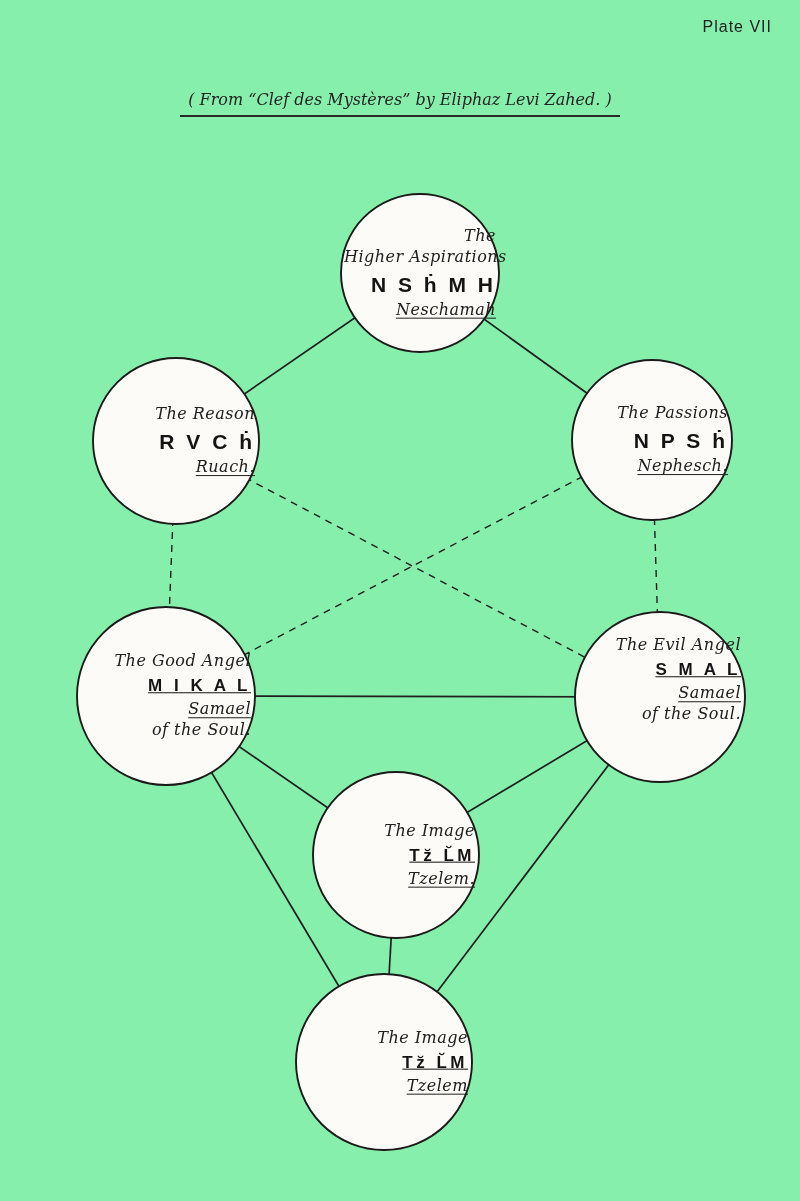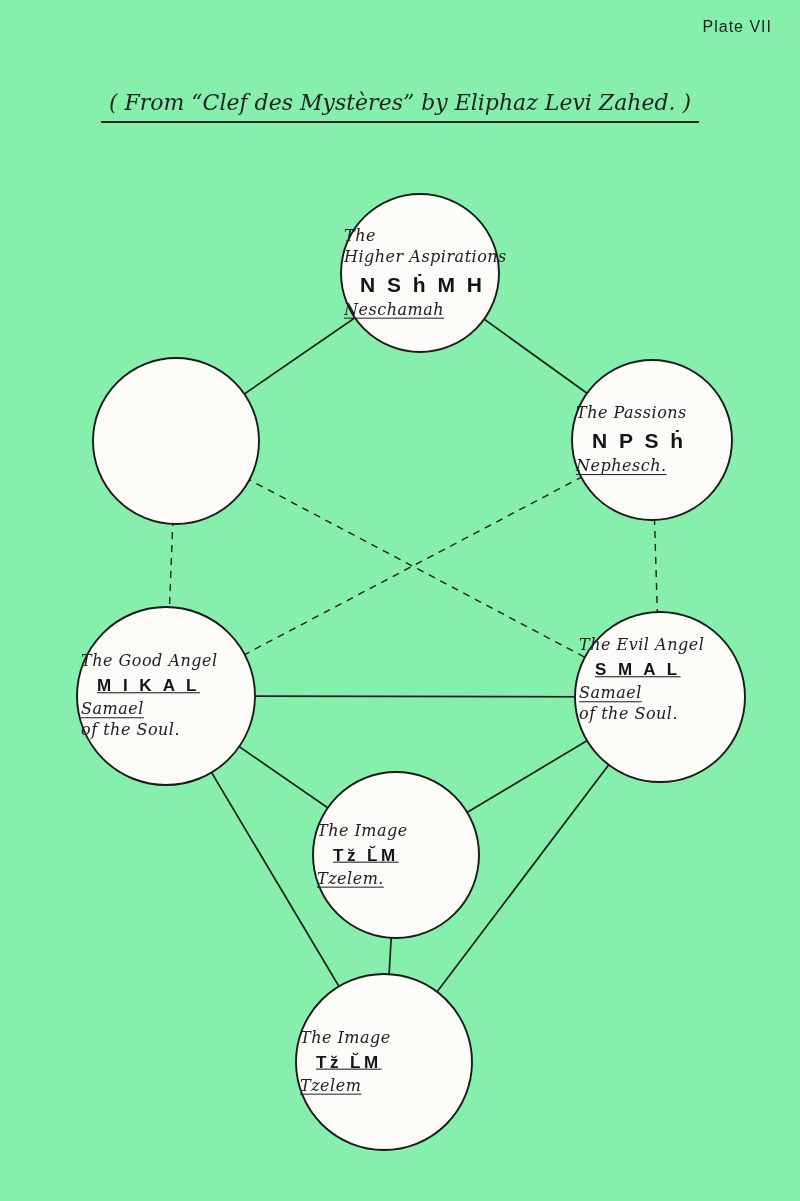--- a/index.html
+++ b/index.html
@@ -45,38 +45,38 @@
     position: absolute;
     top: 90px;
     left: 0;
     right: 0;
     text-align: center;
   }
   .subtitle {
     display: inline-block;
     font-family: "DejaVu Serif", serif;
     font-style: italic;
-    font-size: 22px;
+    font-size: 16px;
     color: #242424;
     padding: 0 8px 6px 8px;
     border-bottom: 2px solid #2a2a2a;
     white-space: nowrap;
   }
   svg.diagram {
     position: absolute;
     top: 0;
     left: 0;
   }
   .edge { stroke: #1f1f1f; stroke-width: 1.7; }
   .edge.dashed { stroke-dasharray: 7 6; stroke-width: 1.4; }
   .circle { fill: #fcfbf7; stroke: #1b1b1b; stroke-width: 1.9; }
   .node {
     position: absolute;
     transform: translate(-50%, -50%);
-    text-align: left;
+    text-align: right;
     line-height: 1.3;
   }
   .script {
     font-family: "DejaVu Serif", serif;
     font-style: italic;
     font-size: 16px;
     color: #202020;
     letter-spacing: 0.5px;
     white-space: nowrap;
   }
@@ -133,20 +133,25 @@
     <circle class="circle" cx="384" cy="1062" r="88"></circle>
   </svg>
 
   <div class="node" style="left:420px; top:273px; width:152px;">
     <div class="script">The</div>
     <div class="script">Higher Aspirations</div>
     <div class="letters">N S ḣ M H</div>
     <div><span class="script name">Neschamah</span></div>
   </div>
 
+  <div class="node" style="left:176px; top:441px; width:158px;">
+    <div class="script">The Reason</div>
+    <div class="letters">R V C ḣ</div>
+    <div><span class="script name">Ruach.</span></div>
+  </div>
 
   <div class="node" style="left:652px; top:440px; width:152px;">
     <div class="script">The Passions</div>
     <div class="letters">N P S ḣ</div>
     <div><span class="script name">Nephesch.</span></div>
   </div>
 
   <div class="node" style="left:166px; top:696px; width:170px;">
     <div class="script">The Good Angel</div>
     <div class="letters big">M I K A L</div>

